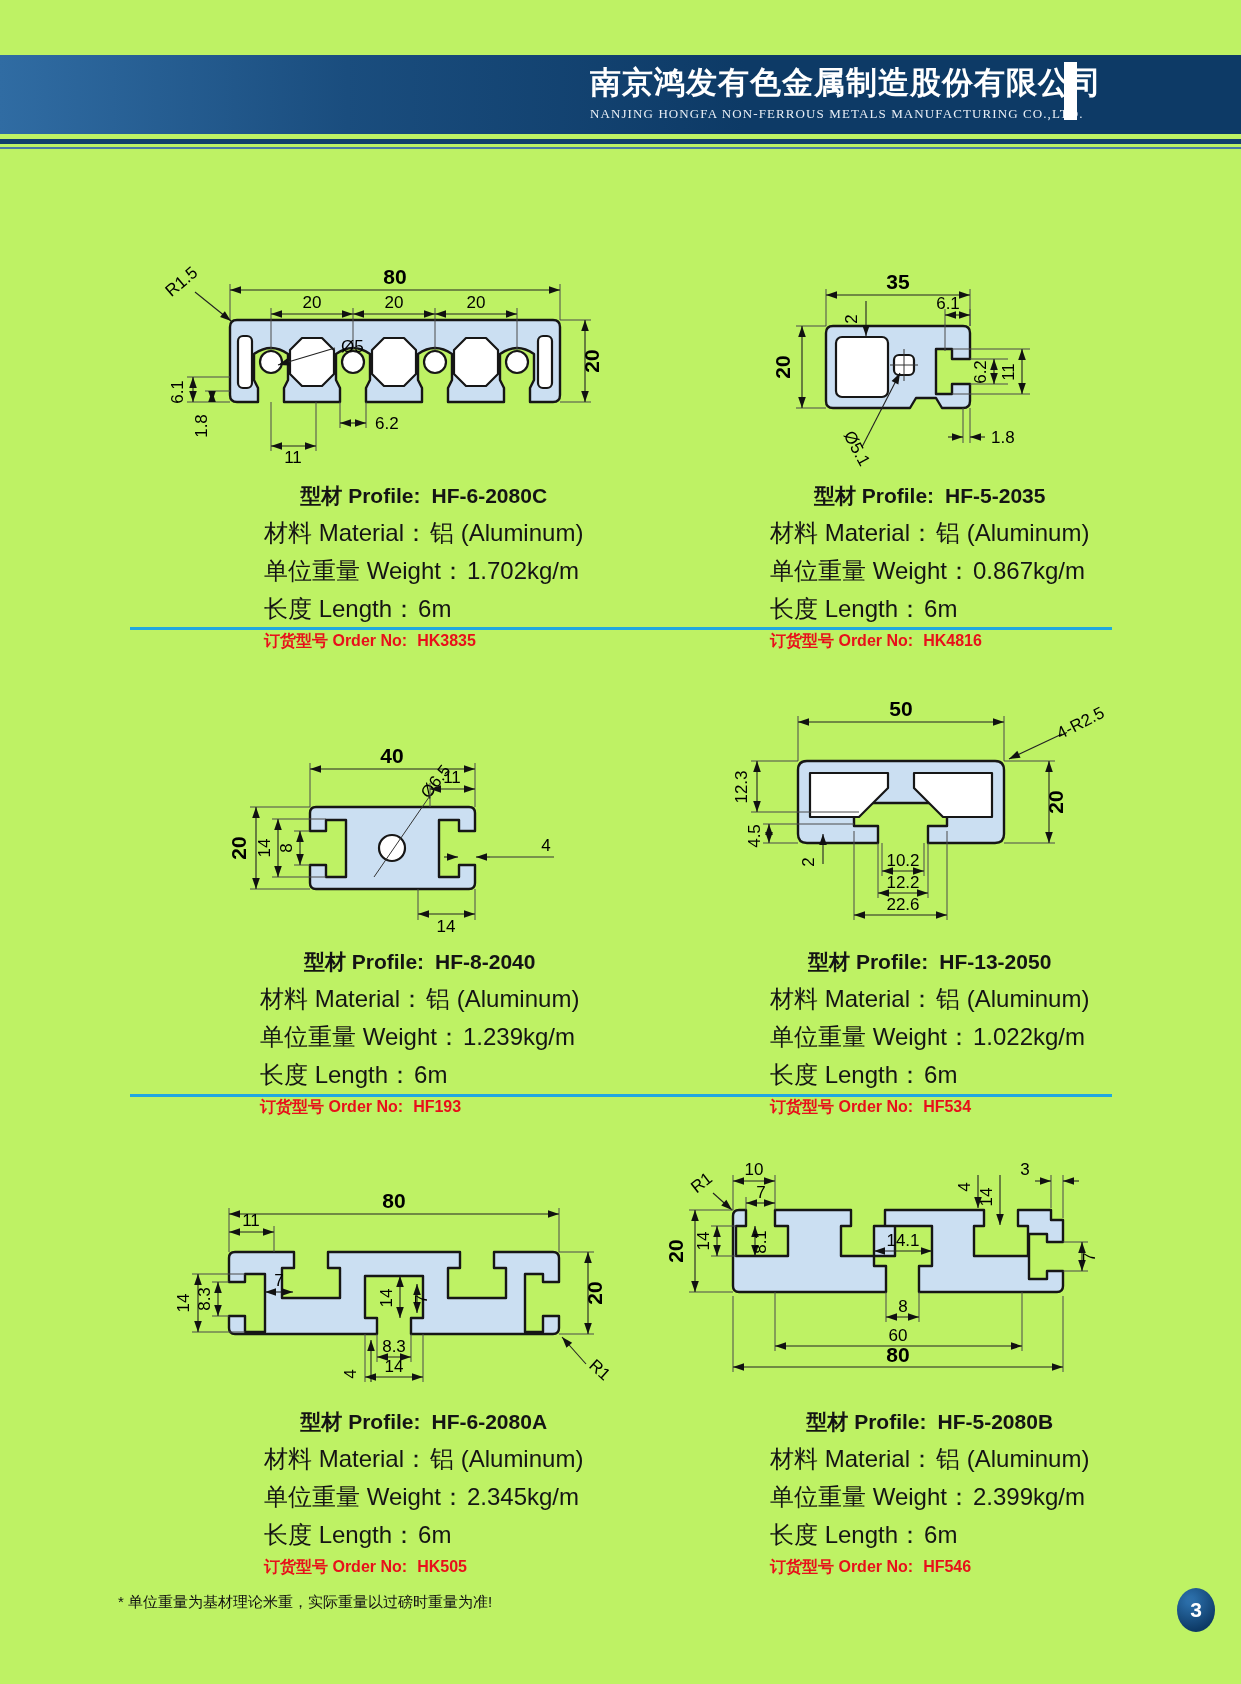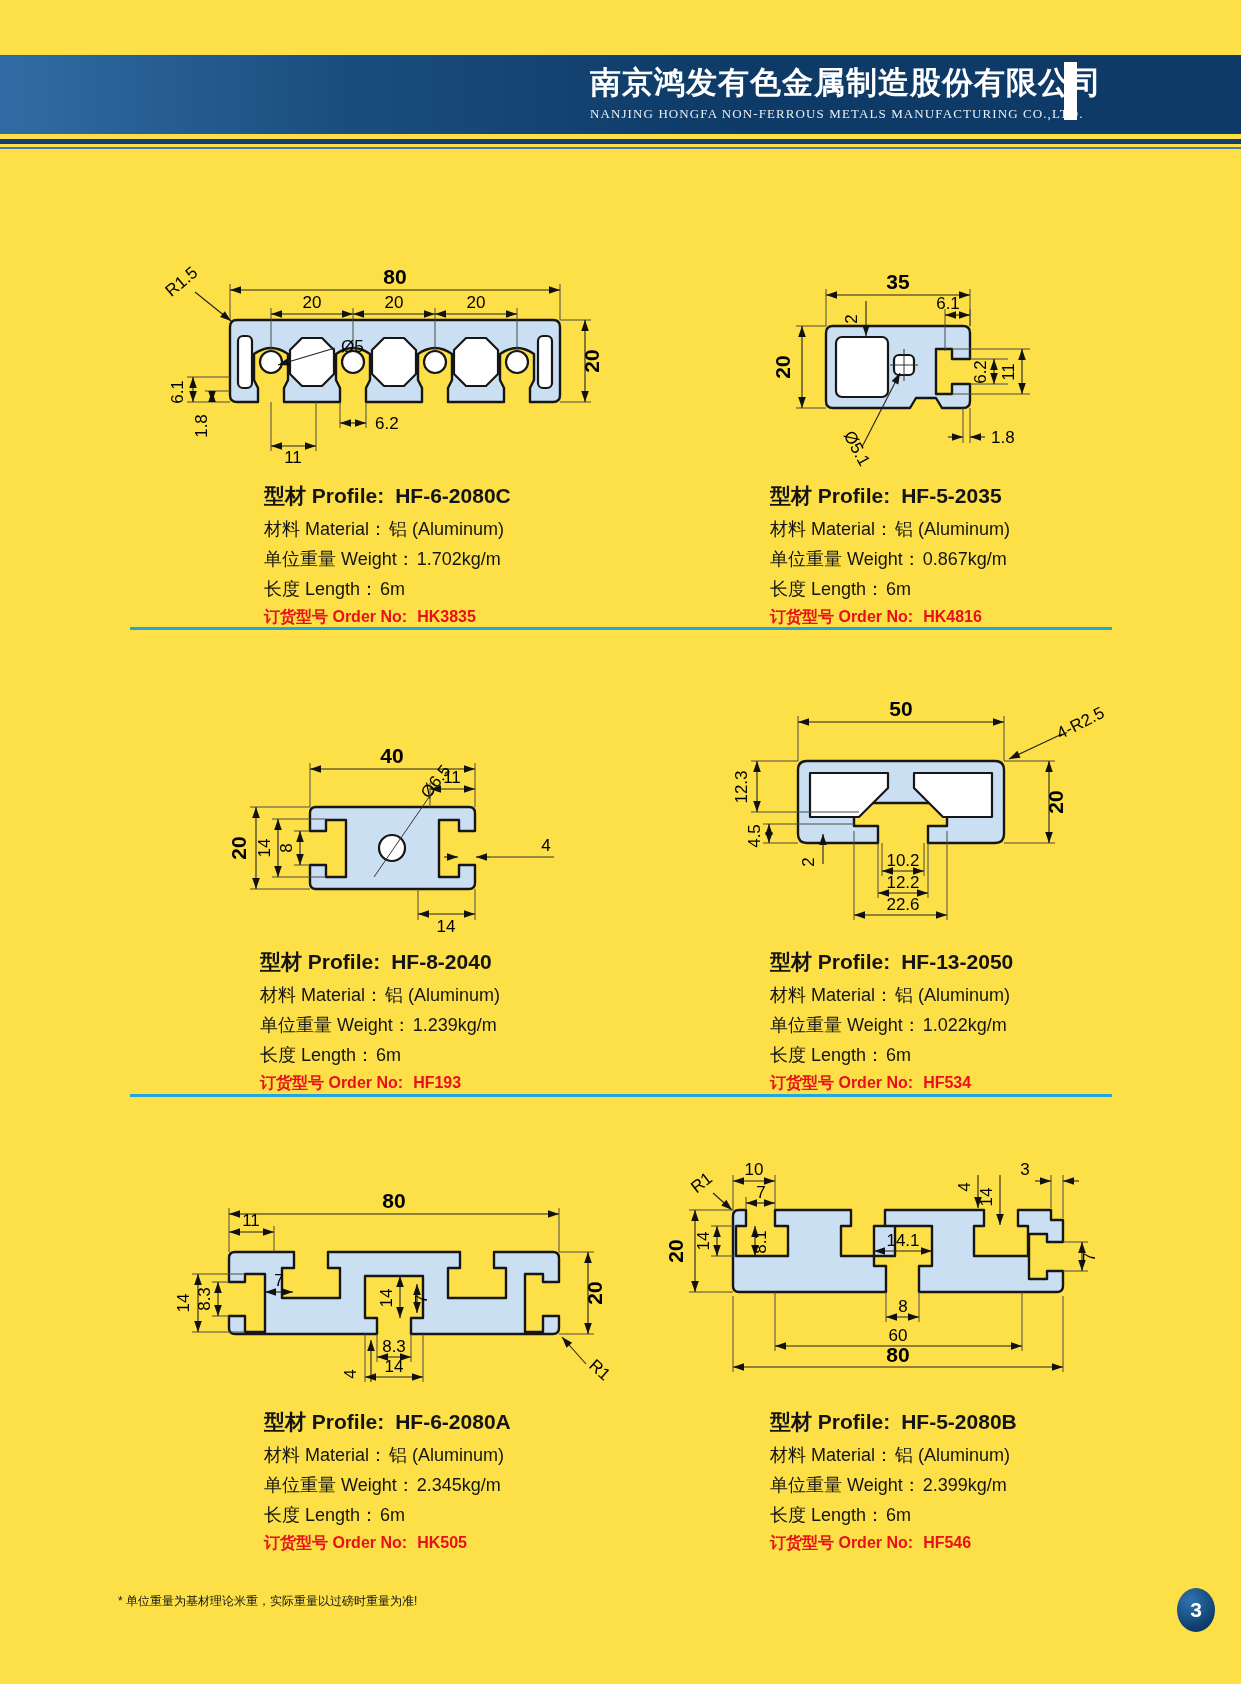--- a/index.html
+++ b/index.html
@@ -1,16 +1,16 @@
 <!DOCTYPE html>
 <html><head>
 <meta charset="utf-8">
 <style>
   html,body{margin:0;padding:0;background:#ffffff;}
-  .page{position:relative;width:1241px;height:1684px;background:#fde047;overflow:hidden;
+  .page{position:relative;width:1241px;height:1684px;background:#bef264;overflow:hidden;
         font-family:"Liberation Sans",sans-serif;}
   
   .band{position:absolute;left:0;top:55px;width:1241px;height:79px;
         background:linear-gradient(90deg,#306ca3 0%,#1a4d7e 28%,#0d3a66 60%,#0d3a66 100%);}
   .band-inner{position:absolute;left:590px;top:7px;width:480px;text-align:center;color:#fff;}
   .cn{font-size:31px;font-weight:bold;letter-spacing:1px;white-space:nowrap;}
   .en{font-size:13px;letter-spacing:1.1px;color:#e9eff6;margin-top:2px;white-space:nowrap;
       font-family:"Liberation Serif",serif;}
   .band-bar{position:absolute;left:1064px;top:62px;width:13px;height:58px;background:#fff;}
   .rule1{position:absolute;left:0;top:139px;width:1241px;height:5px;background:#123f6d;}
@@ -20,30 +20,30 @@
   .pb{fill:#cbdff2;stroke:#161616;stroke-width:2.4;stroke-linejoin:round;}
   .cut{fill:#ffffff;stroke:#161616;stroke-width:2.2;stroke-linejoin:round;}
   .xl{stroke:#4a4a4a;stroke-width:1;}
   .dl{stroke:#222;stroke-width:1.1;fill:none;}
   .thin{stroke:#333;stroke-width:1;}
   text{font-family:"Liberation Sans",sans-serif;text-anchor:middle;}
   .dt{font-size:17px;fill:#000;}
   .db{font-size:21px;font-weight:bold;fill:#000;}
   
   .info{position:absolute;white-space:nowrap;color:#141414;}
-  .info .lp{font-size:21px;font-weight:bold;margin-bottom:7px;}
+  .info .lp{font-size:21px;font-weight:bold;margin-bottom:7px;text-align:center;}
   .info .lp .val{margin-left:11px;}
-  .info .ln{font-size:18px;margin-bottom:6px;}
+  .info .ln{font-size:24px;margin-bottom:6px;}
   .info .ln .val{margin-left:2px;}
   .info .lo{font-size:16px;font-weight:bold;color:#e8101a;margin-top:2px;}
   .info .lo .val{margin-left:10px;}
   
   .divider{position:absolute;left:130px;width:982px;height:3px;background:#1fa8e0;}
   
-  .note{position:absolute;left:118px;top:1593px;font-size:12px;color:#111;}
+  .note{position:absolute;left:118px;top:1593px;font-size:15px;color:#111;}
   .badge{position:absolute;left:1177px;top:1588px;width:38px;height:44px;border-radius:50%;
          background:radial-gradient(circle at 35% 28%,#2e6fa8,#2a6da8 10%,#0d3a66 75%);
          color:#fff;font-size:21px;font-weight:bold;display:flex;align-items:center;justify-content:center;}
 </style>
 </head>
 <body>
 
 <div class="page">
 
   <svg width="0" height="0" style="position:absolute">

